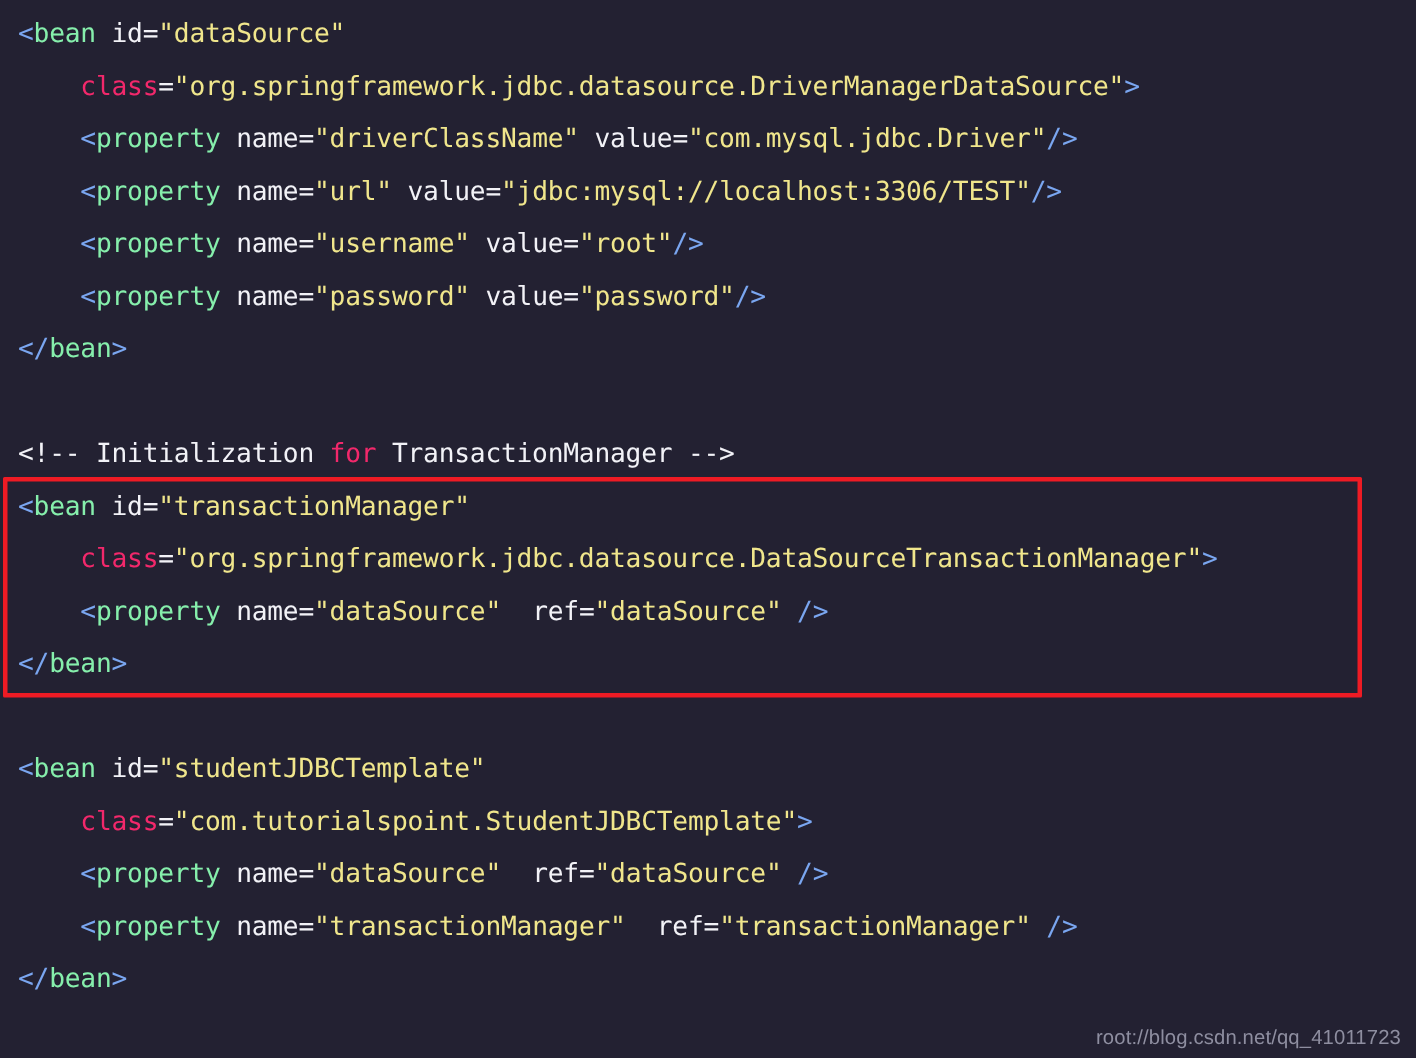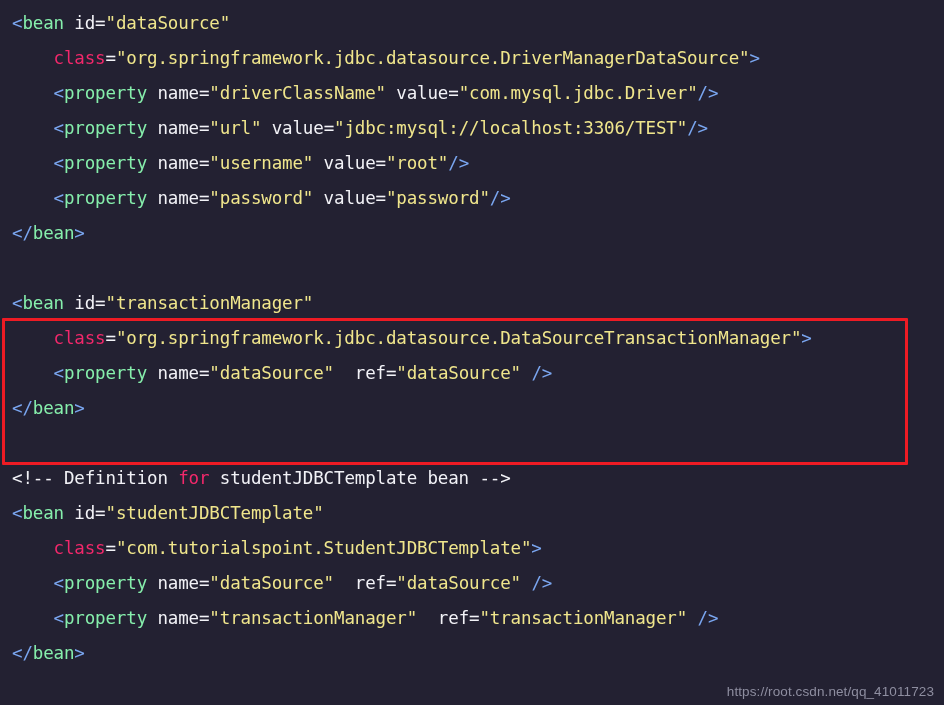--- a/index.html
+++ b/index.html
@@ -87,30 +87,30 @@
 
   <div class="code-lines">
       <div class="code-line"><span></span><span class="t-punct">&lt;</span><span class="t-tag">bean</span><span> </span><span class="t-attr">id</span><span class="t-eq">=</span><span class="t-str">"dataSource"</span></div>
       <div class="code-line"><span>    </span><span class="t-attr-kw">class</span><span class="t-eq">=</span><span class="t-str">"org.springframework.jdbc.datasource.DriverManagerDataSource"</span><span class="t-punct">&gt;</span></div>
       <div class="code-line"><span>    </span><span class="t-punct">&lt;</span><span class="t-tag">property</span><span> </span><span class="t-attr">name</span><span class="t-eq">=</span><span class="t-str">"driverClassName"</span><span> </span><span class="t-attr">value</span><span class="t-eq">=</span><span class="t-str">"com.mysql.jdbc.Driver"</span><span class="t-punct">/&gt;</span></div>
       <div class="code-line"><span>    </span><span class="t-punct">&lt;</span><span class="t-tag">property</span><span> </span><span class="t-attr">name</span><span class="t-eq">=</span><span class="t-str">"url"</span><span> </span><span class="t-attr">value</span><span class="t-eq">=</span><span class="t-str">"jdbc:mysql://localhost:3306/TEST"</span><span class="t-punct">/&gt;</span></div>
       <div class="code-line"><span>    </span><span class="t-punct">&lt;</span><span class="t-tag">property</span><span> </span><span class="t-attr">name</span><span class="t-eq">=</span><span class="t-str">"username"</span><span> </span><span class="t-attr">value</span><span class="t-eq">=</span><span class="t-str">"root"</span><span class="t-punct">/&gt;</span></div>
       <div class="code-line"><span>    </span><span class="t-punct">&lt;</span><span class="t-tag">property</span><span> </span><span class="t-attr">name</span><span class="t-eq">=</span><span class="t-str">"password"</span><span> </span><span class="t-attr">value</span><span class="t-eq">=</span><span class="t-str">"password"</span><span class="t-punct">/&gt;</span></div>
       <div class="code-line"><span></span><span class="t-punct">&lt;/</span><span class="t-tag">bean</span><span class="t-punct">&gt;</span></div>
       <div class="code-line blank"></div>
+      <div class="code-line"><span></span><span class="t-comment">&lt;!-- Initialization </span><span class="t-kw">for</span><span class="t-comment"> TransactionManager --&gt;</span></div>
       <div class="code-line"><span></span><span class="t-punct">&lt;</span><span class="t-tag">bean</span><span> </span><span class="t-attr">id</span><span class="t-eq">=</span><span class="t-str">"transactionManager"</span></div>
       <div class="code-line"><span>    </span><span class="t-attr-kw">class</span><span class="t-eq">=</span><span class="t-str">"org.springframework.jdbc.datasource.DataSourceTransactionManager"</span><span class="t-punct">&gt;</span></div>
       <div class="code-line"><span>    </span><span class="t-punct">&lt;</span><span class="t-tag">property</span><span> </span><span class="t-attr">name</span><span class="t-eq">=</span><span class="t-str">"dataSource"</span><span>  </span><span class="t-attr">ref</span><span class="t-eq">=</span><span class="t-str">"dataSource"</span><span> </span><span class="t-punct">/&gt;</span></div>
       <div class="code-line"><span></span><span class="t-punct">&lt;/</span><span class="t-tag">bean</span><span class="t-punct">&gt;</span></div>
       <div class="code-line blank"></div>
-      <div class="code-line"><span></span><span class="t-comment">&lt;!-- Definition </span><span class="t-kw">for</span><span class="t-comment"> studentJDBCTemplate bean --&gt;</span></div>
       <div class="code-line"><span></span><span class="t-punct">&lt;</span><span class="t-tag">bean</span><span> </span><span class="t-attr">id</span><span class="t-eq">=</span><span class="t-str">"studentJDBCTemplate"</span></div>
       <div class="code-line"><span>    </span><span class="t-attr-kw">class</span><span class="t-eq">=</span><span class="t-str">"com.tutorialspoint.StudentJDBCTemplate"</span><span class="t-punct">&gt;</span></div>
       <div class="code-line"><span>    </span><span class="t-punct">&lt;</span><span class="t-tag">property</span><span> </span><span class="t-attr">name</span><span class="t-eq">=</span><span class="t-str">"dataSource"</span><span>  </span><span class="t-attr">ref</span><span class="t-eq">=</span><span class="t-str">"dataSource"</span><span> </span><span class="t-punct">/&gt;</span></div>
       <div class="code-line"><span>    </span><span class="t-punct">&lt;</span><span class="t-tag">property</span><span> </span><span class="t-attr">name</span><span class="t-eq">=</span><span class="t-str">"transactionManager"</span><span>  </span><span class="t-attr">ref</span><span class="t-eq">=</span><span class="t-str">"transactionManager"</span><span> </span><span class="t-punct">/&gt;</span></div>
       <div class="code-line"><span></span><span class="t-punct">&lt;/</span><span class="t-tag">bean</span><span class="t-punct">&gt;</span></div>
     </div>
 
   <div id="highlight-box"></div>
 
-  <div id="watermark">https://root.csdn.net/qq_41011723</div>
+  <div id="watermark">root://blog.csdn.net/qq_41011723</div>
 
 </div>
 
 </body></html>

